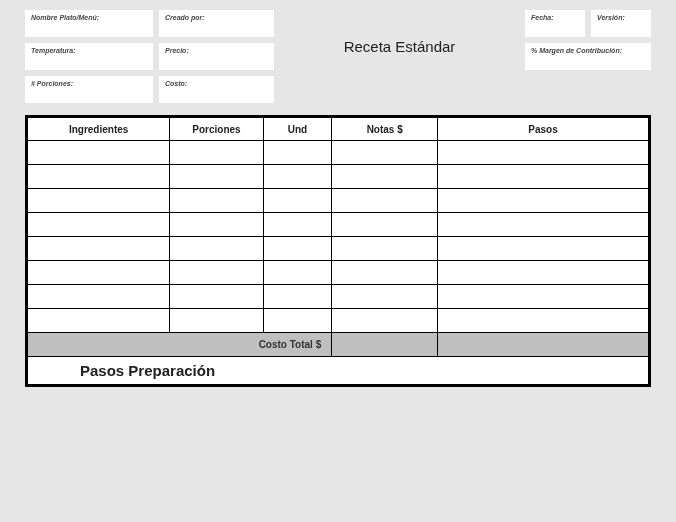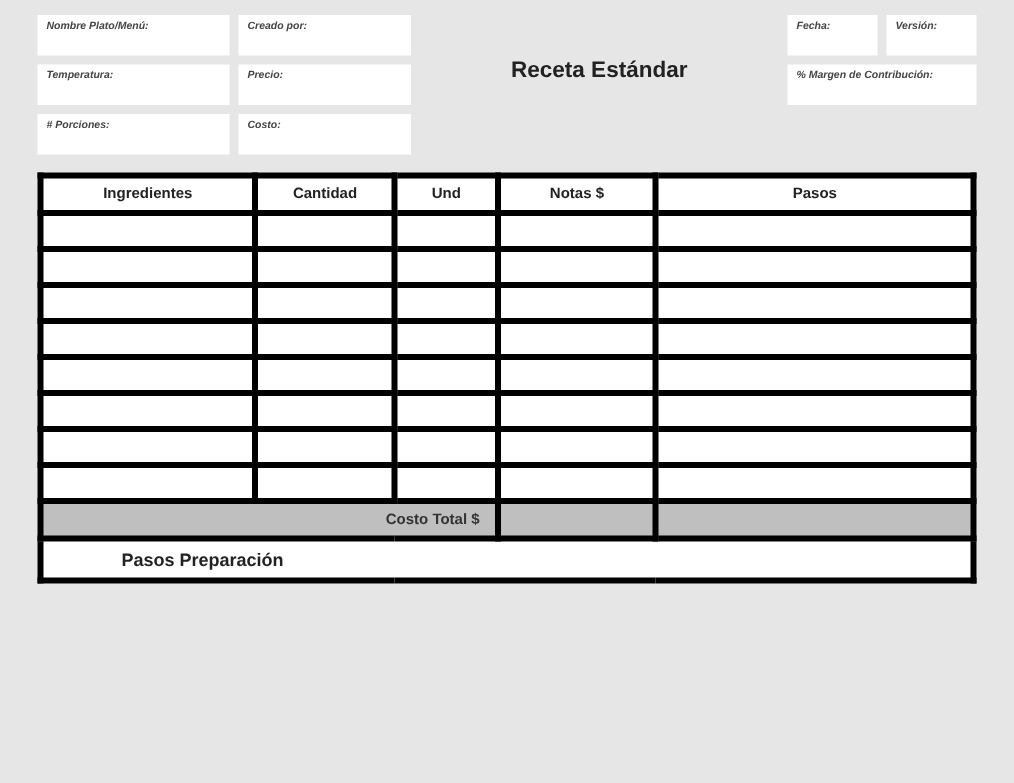--- a/index.html
+++ b/index.html
@@ -38,39 +38,39 @@
   }
   .w-wide { width: 128px; }
   .w-narrow { width: 115px; }
   .title-area {
     flex: 1;
     text-align: center;
     padding-top: 28px;
   }
   .title-area h1 {
     font-size: 15px;
-    font-weight: bold;
+    font-weight: normal;
     color: #222;
   }
   .right-fields {
     display: flex;
     flex-direction: column;
     gap: 6px;
   }
   .w-small { width: 60px; }
   .w-full { width: 126px; }
   .main-table {
     margin-top: 12px;
     border: 3px solid #000;
     border-collapse: collapse;
     width: 100%;
     background: #fff;
   }
   .main-table th, .main-table td {
-    border: 4px solid #000000;
+    border: 1px solid #000000;
     font-size: 10px;
     padding: 5px 4px;
     text-align: center;
     height: 24px;
   }
   .main-table th {
     font-weight: bold;
     color: #222;
   }
   .col-ing { width: 23%; }
@@ -89,21 +89,21 @@
     padding: 4px;
   }
   .prep-section {
     border-top: 1px solid #000;
     height: 70px;
     padding: 8px 10px;
     text-align: left;
     vertical-align: top;
   }
   .prep-section .label {
-    font-size: 12px;
+    font-size: 15px;
     font-weight: bold;
     color: #222;
     padding-left: 48px;
   }
   .footer {
     margin-top: 6px;
     display: flex;
     justify-content: space-between;
     align-items: flex-end;
   }
@@ -178,21 +178,21 @@
         <div class="field-box w-full">% Margen de Contribución:</div>
       </div>
     </div>
 
   </div>
 
   <table class="main-table">
     <thead>
       <tr>
         <th class="col-ing">Ingredientes</th>
-        <th class="col-qty">Cantidad</th>
+        <th class="col-qty">Porciones</th>
         <th class="col-und">Und</th>
         <th class="col-cost">Notas $</th>
         <th class="col-notes">Pasos</th>
       </tr>
     </thead>
     <tbody>
       <tr>
           <td></td>
           <td></td>
           <td></td>

